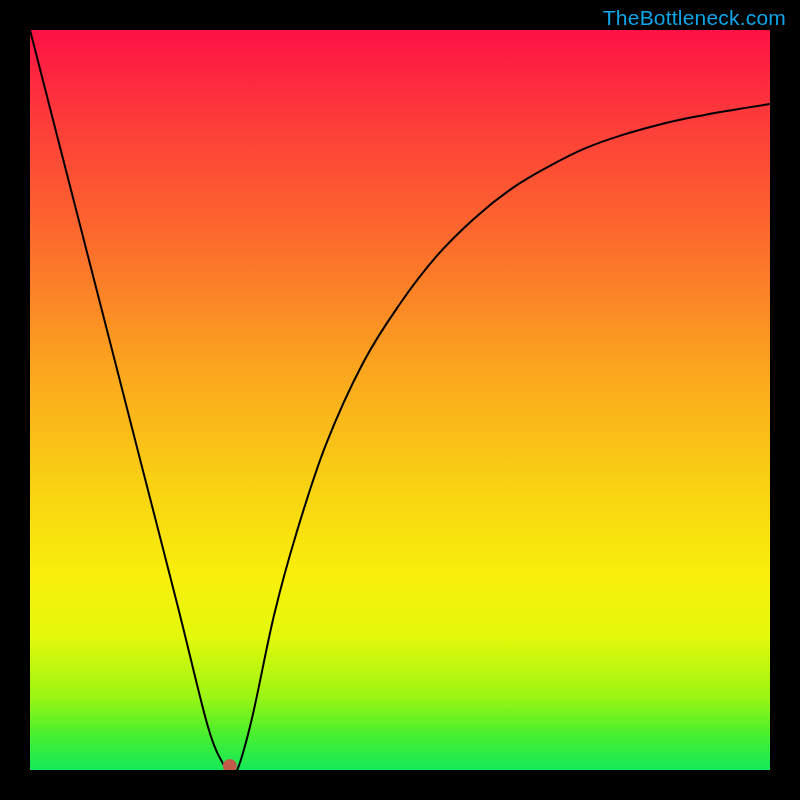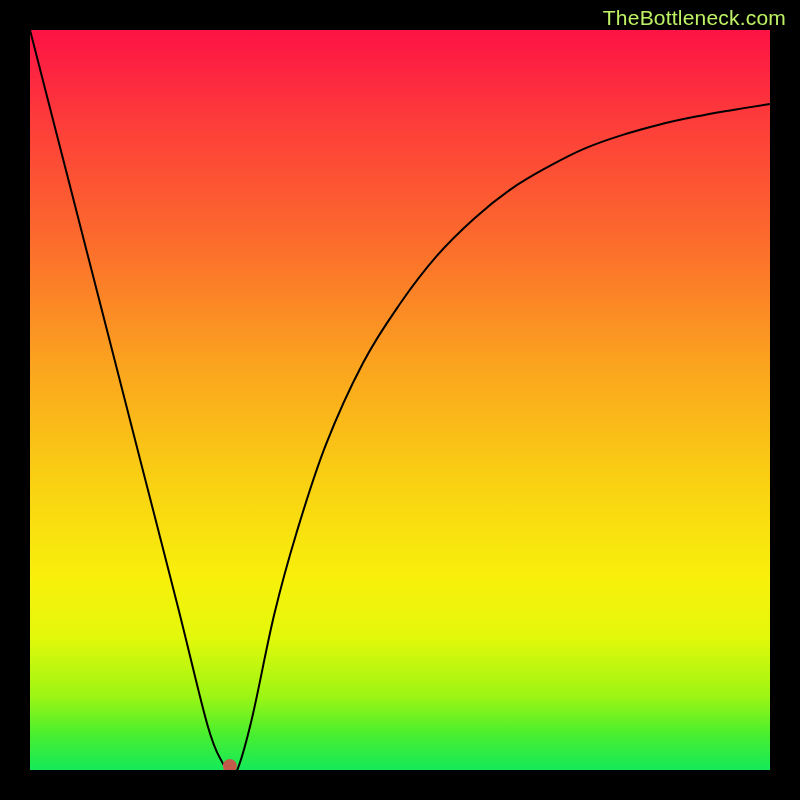--- a/index.html
+++ b/index.html
@@ -35,21 +35,21 @@
       #e3f80a 82%,
       #9df514 90%,
       #4cef2e 95%,
       #14e95a 100%
     );
   }
   .watermark {
     position: absolute;
     top: 6px;
     right: 14px;
-    color: #bef264;
+    color: #0ea5e9;
     font-size: 21px;
     font-weight: 400;
     letter-spacing: 0.2px;
     user-select: none;
   }
   svg.curve {
     position: absolute;
     left: 0;
     top: 0;
     width: 740px;

